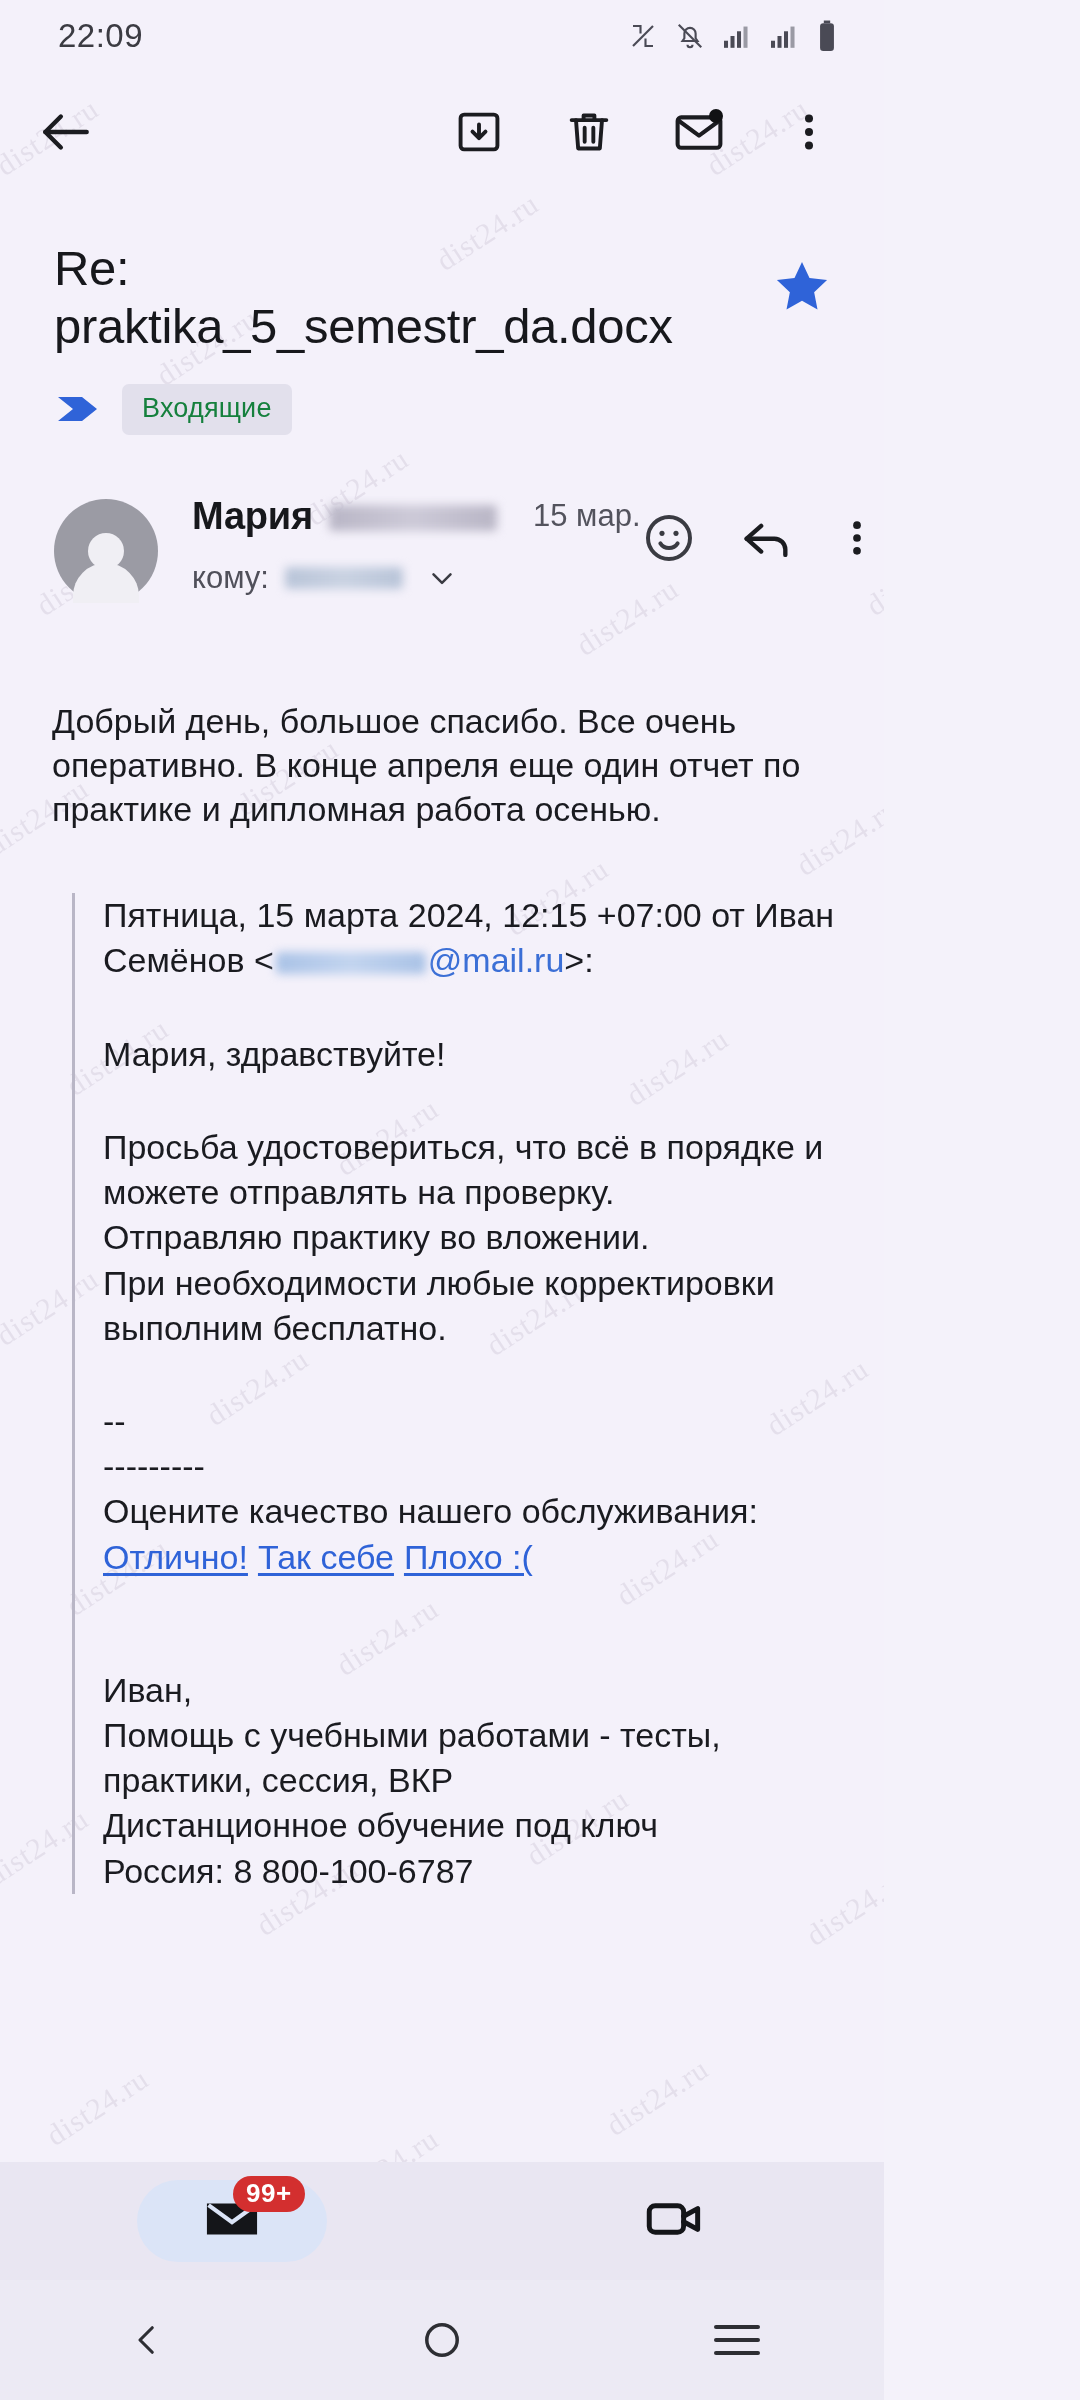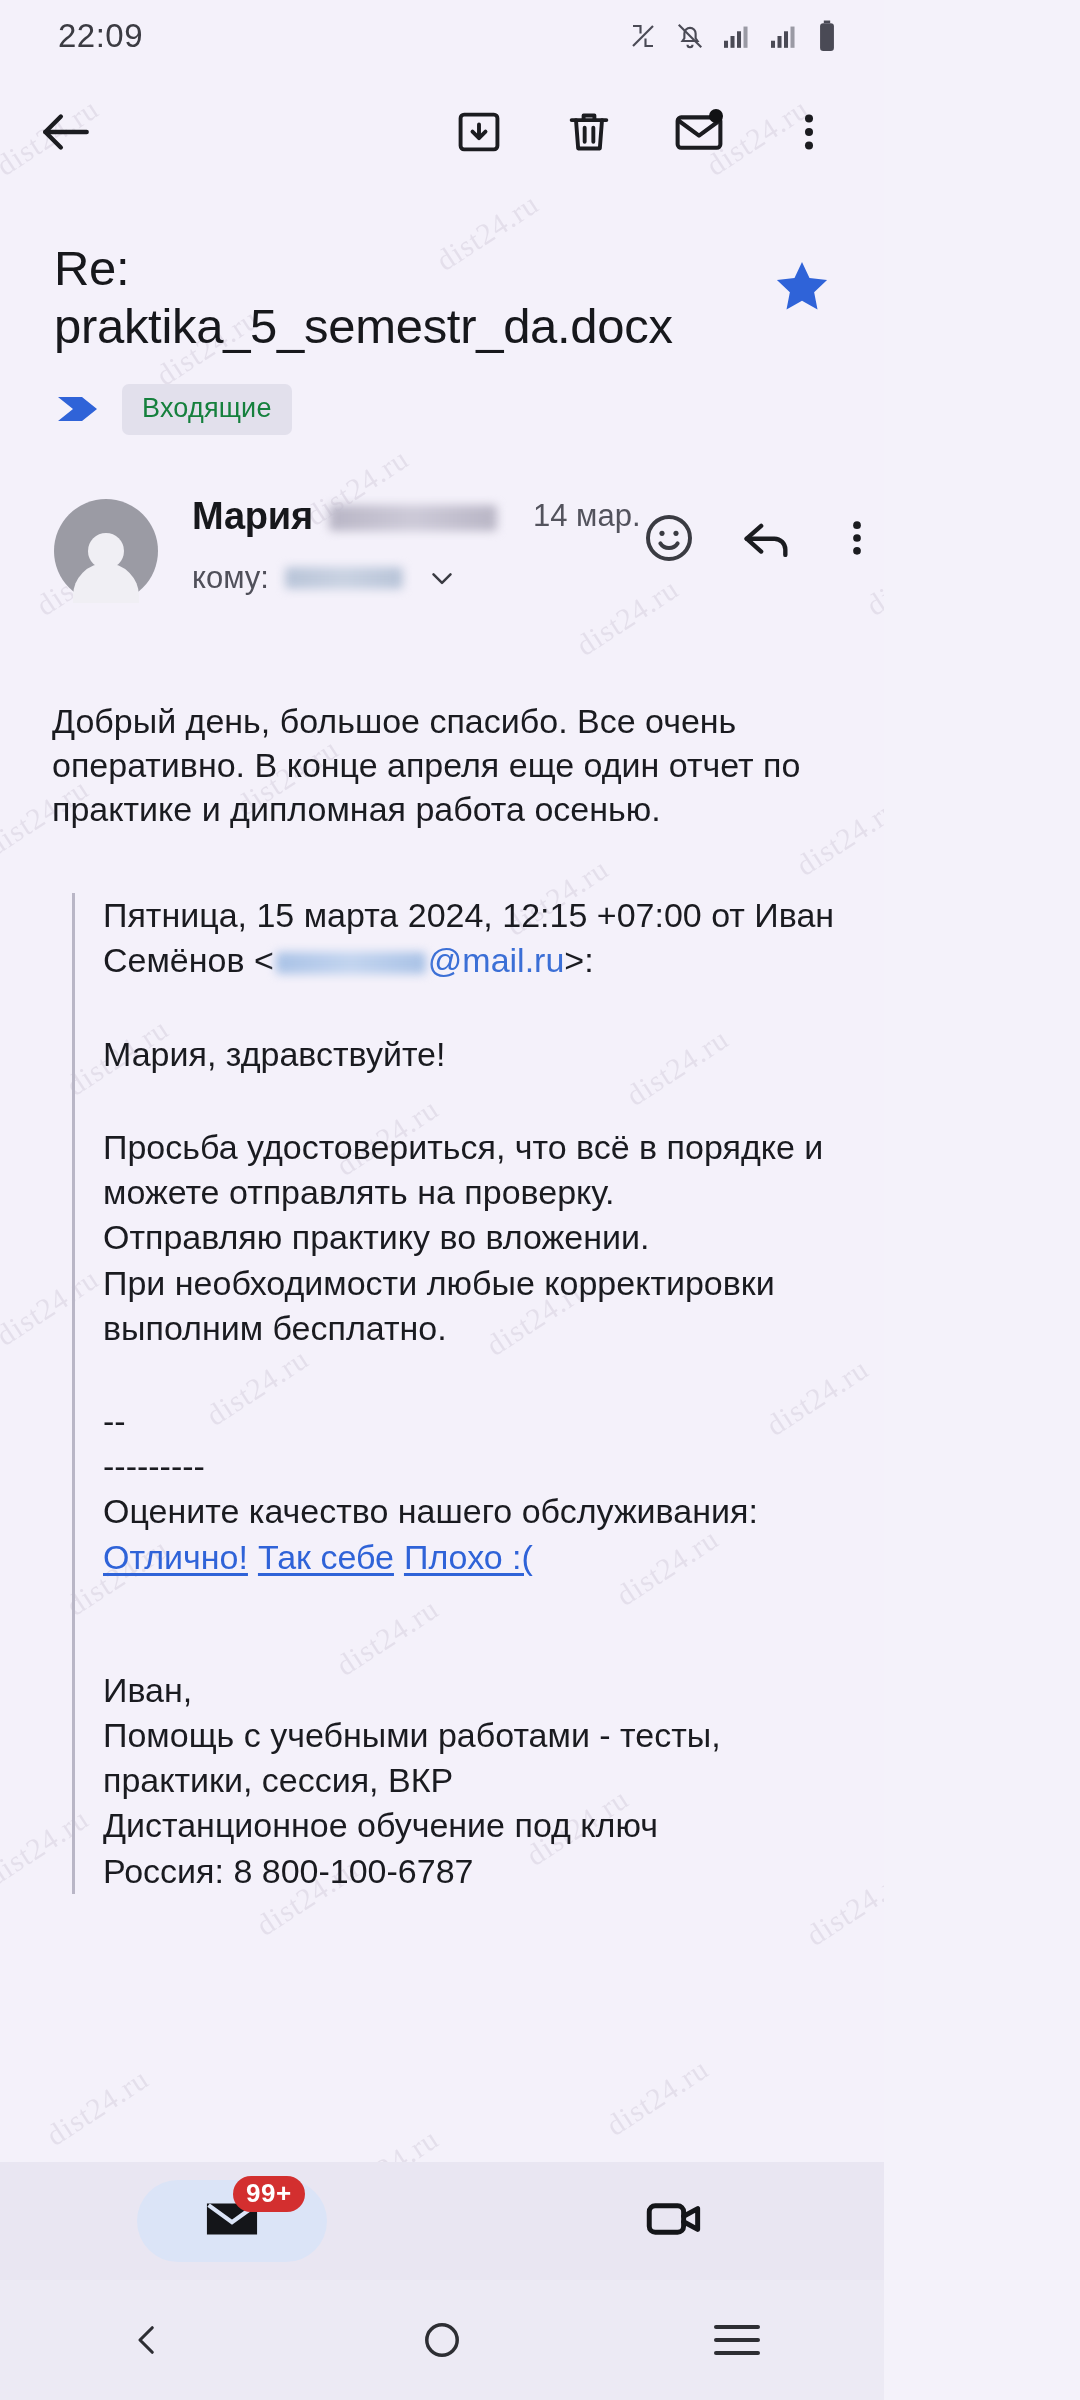--- a/index.html
+++ b/index.html
@@ -359,21 +359,21 @@
 
   <div class="sender">
     <div class="avatar">
       <div class="head"></div>
       <div class="body"></div>
     </div>
     <div class="sender-mid">
       <div class="sender-line1">
         <span class="sender-name">Мария</span>
         <span class="blur-name"></span>
-        <span class="sender-date">14 мар.</span>
+        <span class="sender-date">15 мар.</span>
       </div>
       <div class="sender-line2">
         <span class="to-label">кому:</span>
         <span class="blur-to"></span>
         <span class="chev">
           <svg width="34" height="34" viewBox="0 0 24 24" fill="none" stroke="#3a3b42" stroke-width="1.8" stroke-linecap="round" stroke-linejoin="round">
             <path d="M6 9.5 L12 15.5 L18 9.5"></path>
           </svg>
         </span>
       </div>

